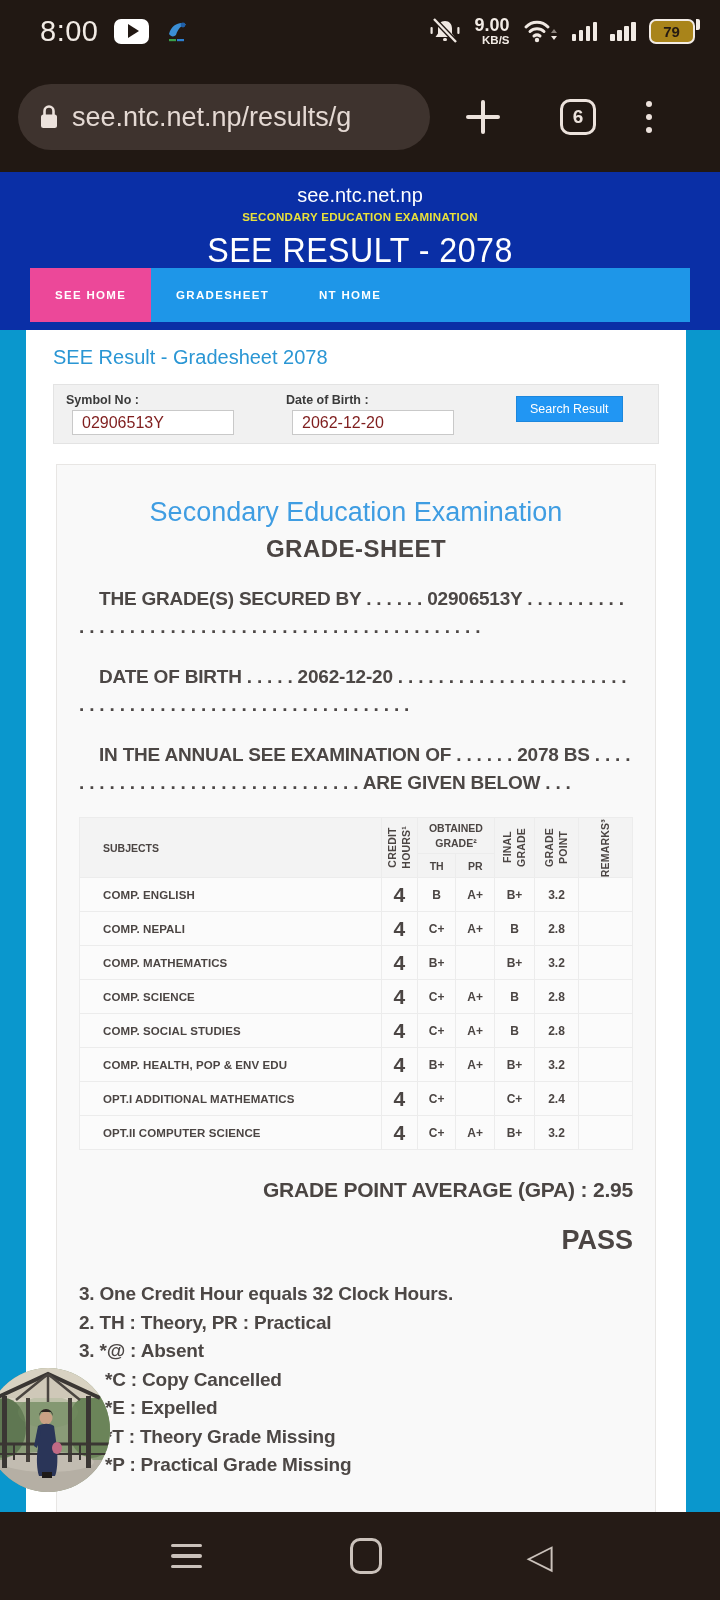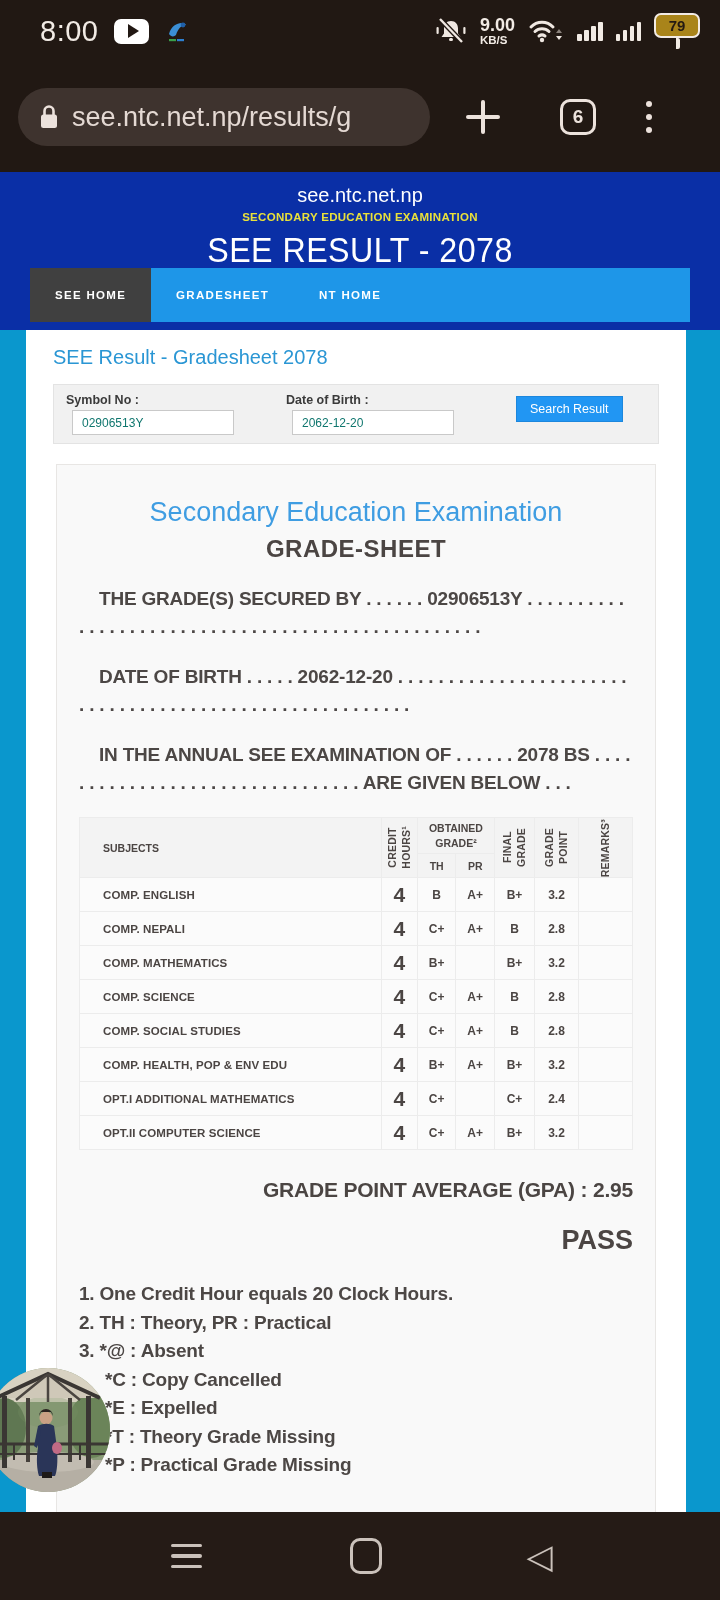--- a/index.html
+++ b/index.html
@@ -7,66 +7,66 @@
   body { position:relative; background:#0a97cd; font-family:"Liberation Sans", sans-serif; overflow:hidden; }
 
   
   .status-bar { position:absolute; top:0; left:0; width:720px; height:62px; background:#211813;
     display:flex; align-items:center; justify-content:space-between; padding:0 20px 0 40px; z-index:30; }
   .sb-left { display:flex; align-items:center; gap:16px; }
   .sb-time { color:#f2ebe5; font-size:29px; letter-spacing:0.5px; }
   .yt-icon { width:35px; height:25px; background:#ffffff; border-radius:7px; display:flex; align-items:center; justify-content:center; }
   .yt-play { width:0; height:0; border-left:11px solid #211813; border-top:7px solid transparent; border-bottom:7px solid transparent; margin-left:3px; }
   .sb-right { display:flex; align-items:center; gap:13px; }
-  .sb-speed { color:#f2ebe5; text-align:left; line-height:1; }
+  .sb-speed { color:#f2ebe5; text-align:right; line-height:1; }
   .sb-speed .v { display:block; font-size:18px; font-weight:bold; }
   .sb-speed .u { display:block; font-size:11.5px; font-weight:bold; margin-top:1px; }
   .sig-bars { display:flex; align-items:flex-end; gap:2.5px; height:20px; }
   .sig-bars i { display:block; width:4.5px; background:#f2ebe5; border-radius:1px; }
   .sig-bars i:nth-child(1){height:7px;} .sig-bars i:nth-child(2){height:11px;}
   .sig-bars i:nth-child(3){height:15px;} .sig-bars i:nth-child(4){height:19px;}
-  .battery { display:flex; align-items:center;flex-direction:column; }
+  .battery { display:flex; align-items:flex-start; }
   .battery .shell { width:46px; height:25px; border:2.5px solid #f2ebe5; border-radius:7px; background:#a9841a;
     display:flex; align-items:center; justify-content:center; color:#241a12; font-size:15px; font-weight:bold; }
   .battery .nub { width:4px; height:11px; background:#f2ebe5; border-radius:0 2px 2px 0; margin-left:1.5px; }
 
   
   .browser-bar { position:absolute; top:62px; left:0; width:720px; height:110px; background:#211813;
     display:flex; align-items:center; padding:0 22px 0 18px; z-index:30; }
-  .url-pill { width:412px; height:58px; background:#3e332e; border-radius:33px; display:flex; align-items:center;
+  .url-pill { width:412px; height:66px; background:#3e332e; border-radius:33px; display:flex; align-items:center;
     padding:0 16px 0 20px; overflow:hidden; }
   .url-text { color:#e4d9d3; font-size:27px; margin-left:12px; white-space:nowrap; overflow:hidden; }
   .plus-btn { width:42px; height:42px; position:relative; margin-left:32px; }
   .plus-btn i { position:absolute; background:#ece2dc; border-radius:2px; }
   .plus-btn i:nth-child(1){ left:4px; top:19px; width:34px; height:4px; }
   .plus-btn i:nth-child(2){ left:19px; top:4px; width:4px; height:34px; }
   .tab-box { width:36px; height:36px; border:3.5px solid #ece2dc; border-radius:10px; margin-left:56px;
     display:flex; align-items:center; justify-content:center; color:#ece2dc; font-size:19px; font-weight:bold; }
   .kebab { margin-left:46px; display:flex; flex-direction:column; gap:7px; padding:4px; }
   .kebab i { width:6px; height:6px; background:#ece2dc; border-radius:50%; }
 
   
   .site-header { position:absolute; top:172px; left:0; width:720px; height:158px; background:#0a2fa6; text-align:center; z-index:10; }
   .sh-domain { color:#ffffff; font-size:20px; font-weight:400; margin-top:12px; }
   .sh-sub { color:#e9e13a; font-size:11.5px; font-weight:bold; letter-spacing:0.3px; margin-top:4px; }
   .sh-title { color:#ffffff; font-size:35px; font-weight:400; margin-top:7px; transform:scaleX(0.92); letter-spacing:0.5px; }
 
   
   .nav-tabs { position:absolute; top:268px; left:30px; width:660px; height:54px; background:#1e96e8; display:flex; z-index:11; }
   .nav-tab { height:54px; line-height:54px; padding:0 25px; color:#ffffff; font-size:11.5px; font-weight:bold; letter-spacing:1.3px; cursor:pointer; }
-  .nav-tab.active { background:#404040; }
+  .nav-tab.active { background:#ec4899; }
 
   
   .content { position:absolute; top:330px; left:26px; width:660px; height:1182px; background:#ffffff; overflow:hidden; z-index:5; }
   .page-link { display:block; color:#2a96d4; font-size:20px; margin:16px 0 0 27px; text-decoration:none; }
   .form-panel { margin:15px 27px 0 27px; background:#f1f1f1; border:1px solid #e3e3e3; padding:7px 10px 8px 10px;
     display:flex; align-items:flex-start; }
   .fp-group { width:220px; }
   .fp-label { display:block; font-size:12.5px; font-weight:bold; color:#3a3a3a; margin:1px 0 3px 2px; }
-  .fp-input { width:162px; height:25px; border:1px solid #c9c9c9; background:#ffffff; font-size:12px; color:#0f766e;
+  .fp-input { width:162px; height:25px; border:1px solid #c9c9c9; background:#ffffff; font-size:16px; color:#7f1d1d;
     padding-left:9px; margin-left:8px; font-family:"Liberation Sans", sans-serif; }
   .search-btn { margin-left:12px; margin-top:4px; background:#2196f3; color:#ffffff; border:1px solid #1c87dd;
     font-size:12.5px; padding:5px 13px; font-family:Liberation Sans, sans-serif; cursor:pointer; }
 
   
   .card { margin:20px 30px 0 30px; width:600px; height:1064px; background:#f9f9f9; border:1px solid #e8e6e4;
     padding:0 22px; overflow:hidden; }
   .gs-org { margin-top:32px; text-align:center; color:#3f9de2; font-size:27px; font-weight:400; }
   .gs-sheet { margin-top:7px; text-align:center; color:#4b4543; font-size:24px; font-weight:bold; letter-spacing:0.5px; }
   .gs-p { margin-top:22px; color:#4c4745; font-size:19px; font-weight:bold; line-height:28px; text-indent:20px; letter-spacing:-0.2px; }
@@ -319,21 +319,21 @@
             <td>3.2</td>
             <td></td>
           </tr>
         </tbody>
       </table>
 
       <div class="gpa-line">GRADE POINT AVERAGE (GPA) : 2.95</div>
       <div class="pass-line">PASS</div>
 
       <ul class="notes">
-        <li>1. One Credit Hour equals 20 Clock Hours.</li>
+        <li>3. One Credit Hour equals 32 Clock Hours.</li>
         <li>2. TH : Theory, PR : Practical</li>
         <li>3. *@ : Absent</li>
         <li class="indent">*C : Copy Cancelled</li>
         <li class="indent">*E : Expelled</li>
         <li class="indent">*T : Theory Grade Missing</li>
         <li class="indent">*P : Practical Grade Missing</li>
       </ul>
 
     </section>
   </main>

